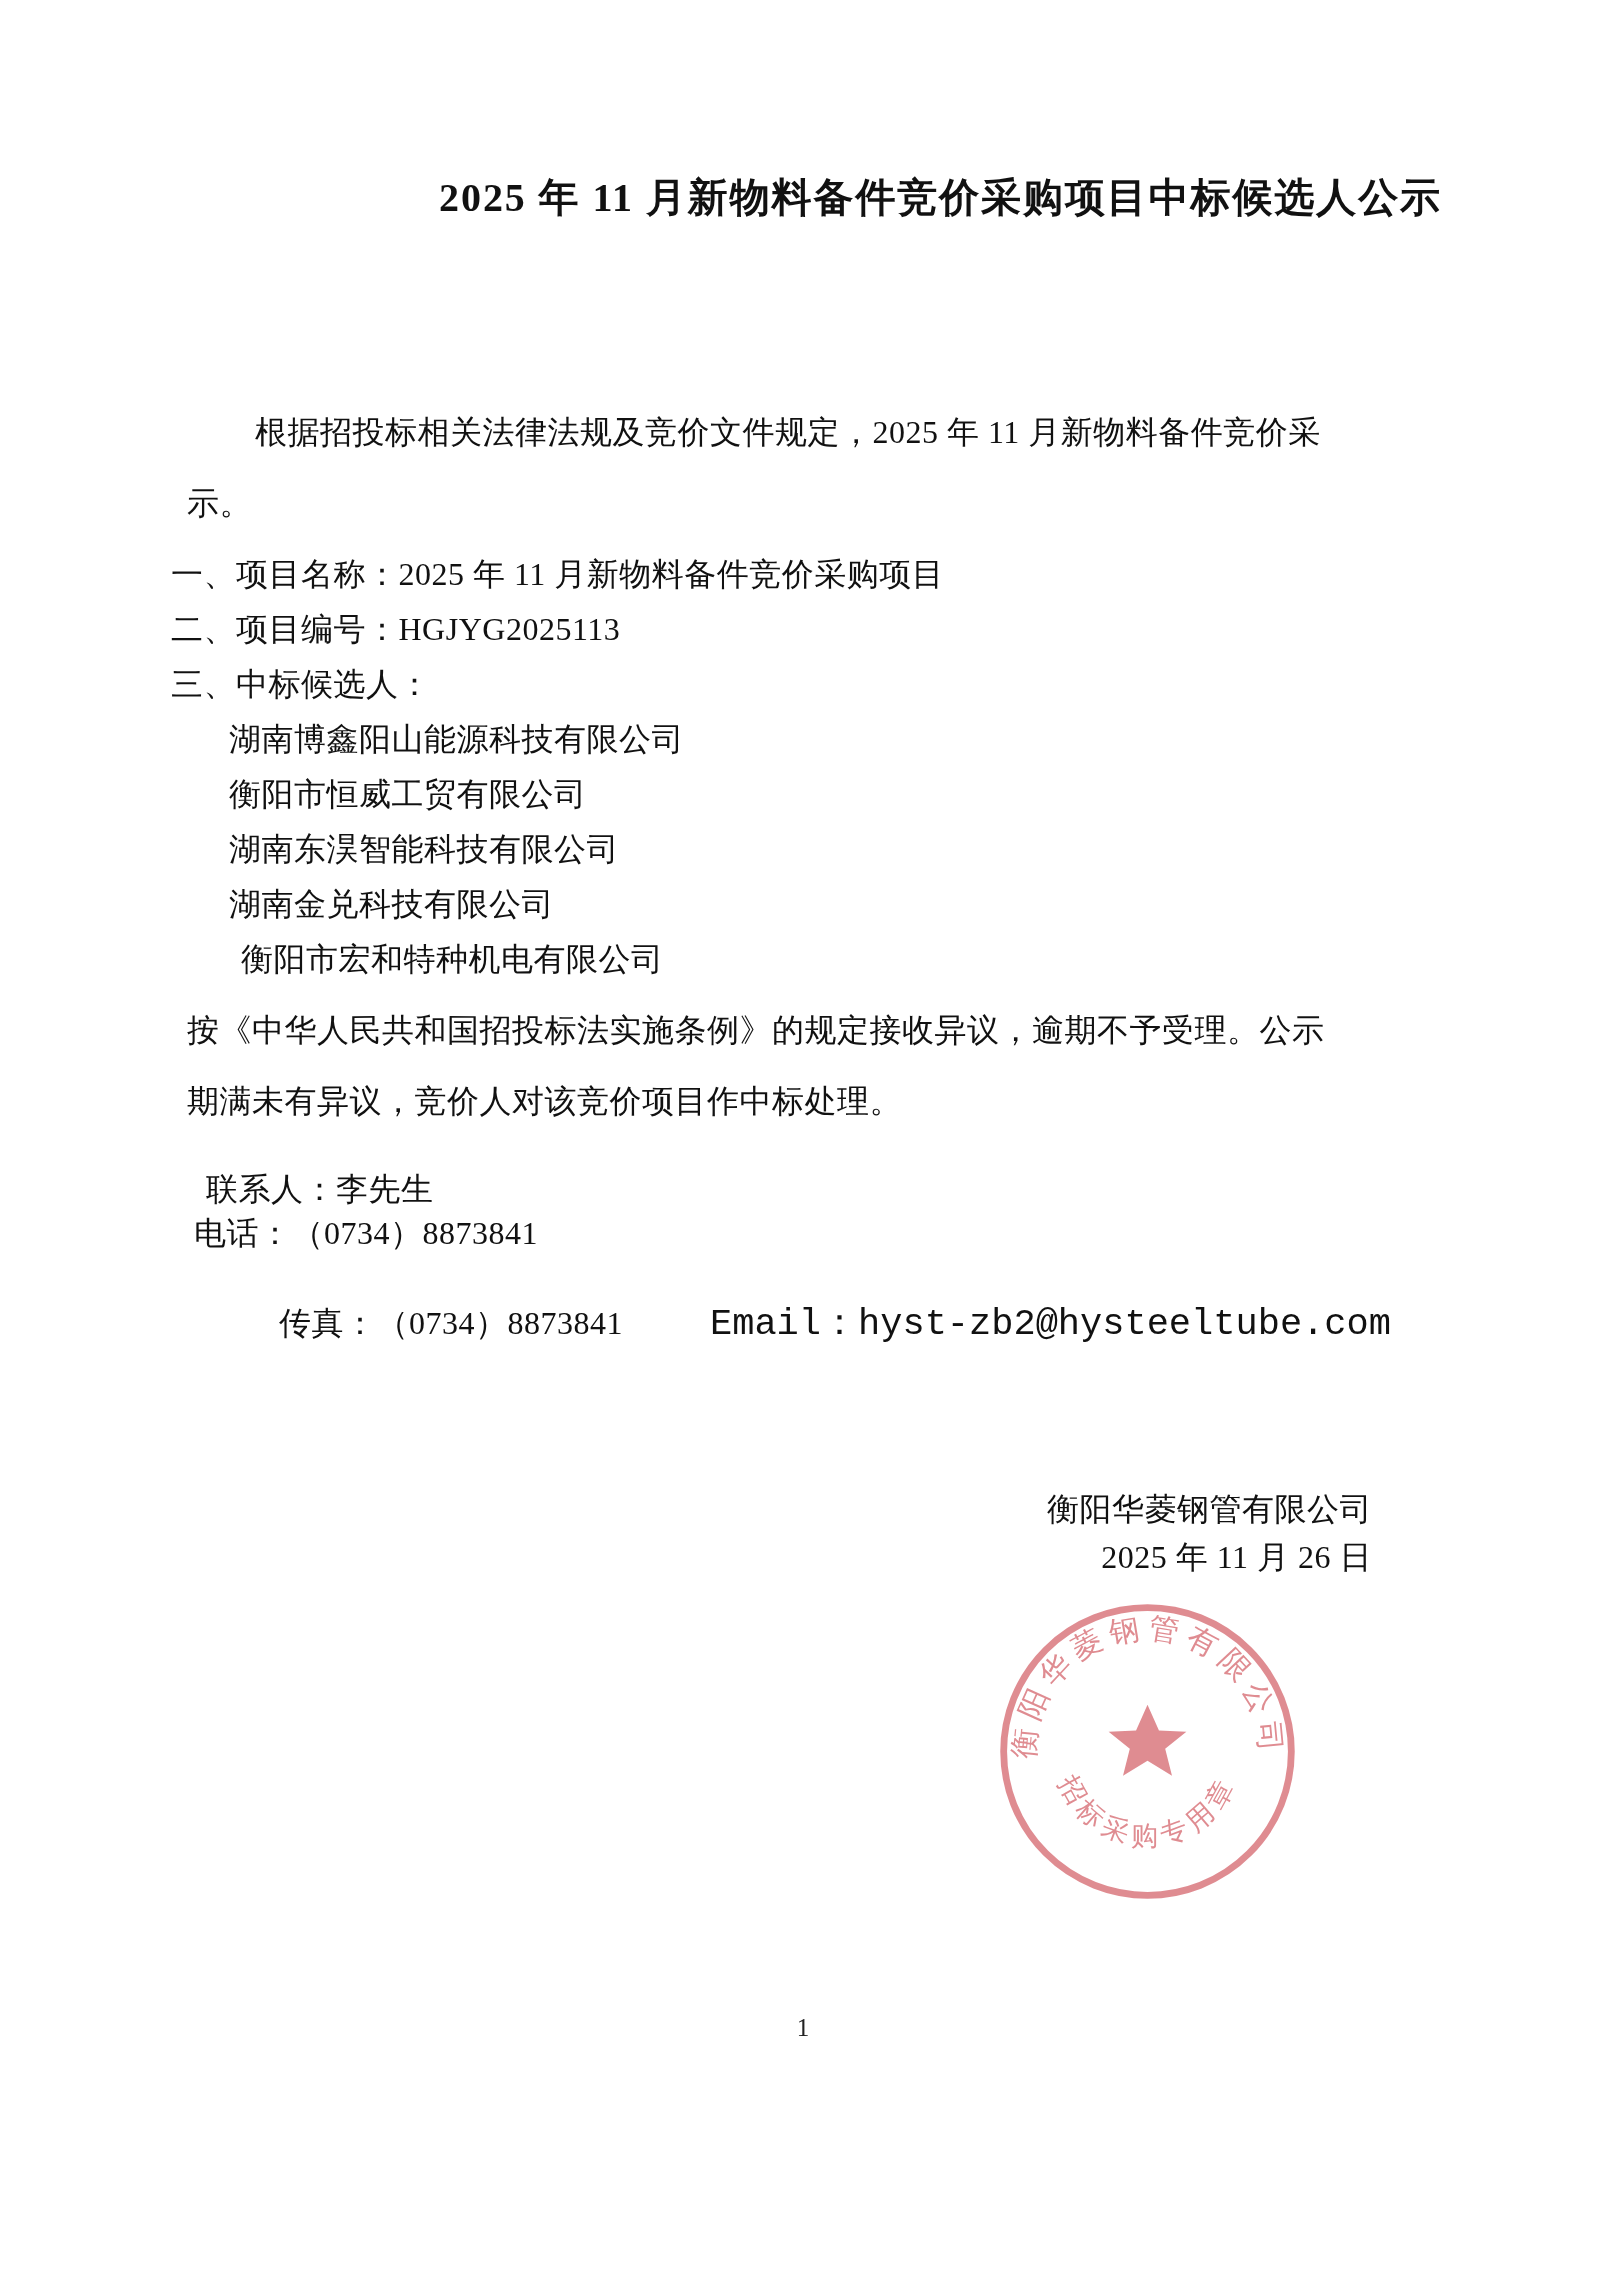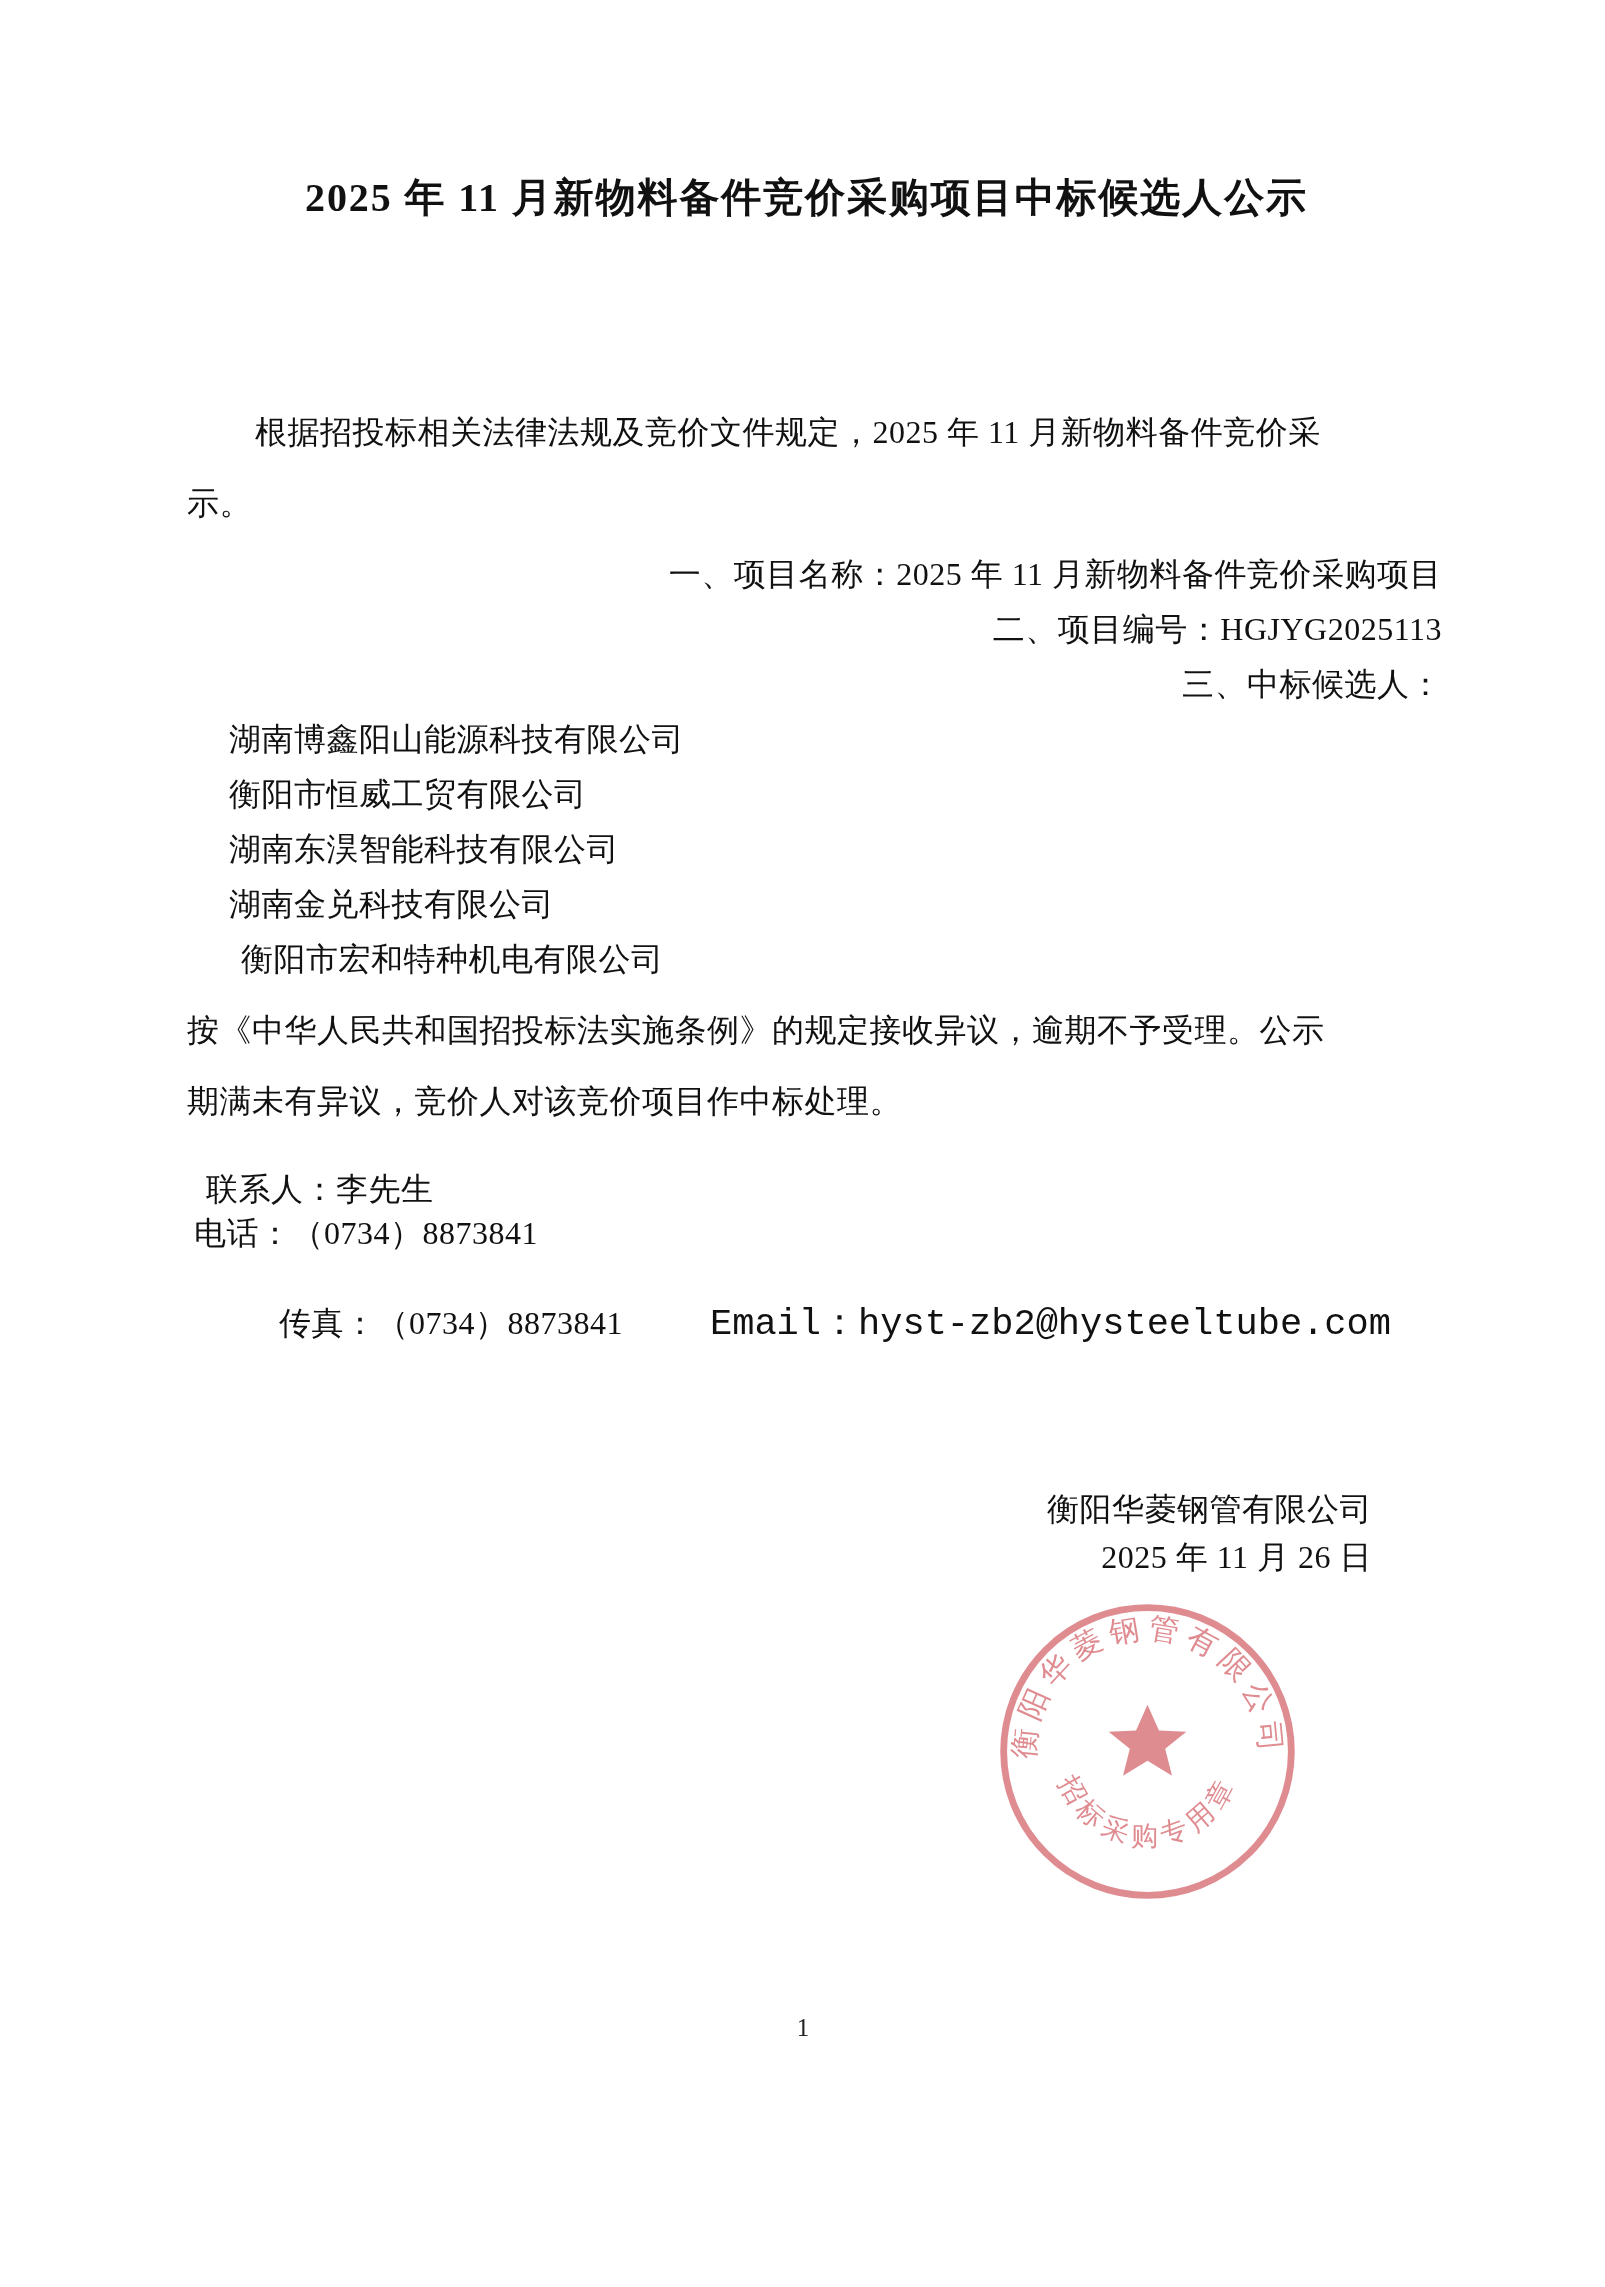--- a/index.html
+++ b/index.html
@@ -23,21 +23,21 @@
     background: #ffffff;
   }
   .content {
     position: absolute;
     left: 171px;
     top: 0;
     width: 1271px;
   }
   .doc-title {
     margin-top: 170px;
-    text-align: center;
+    text-align: right;
     font-size: 40px;
     font-weight: bold;
     letter-spacing: 1.9px;
     font-family: "Liberation Serif", serif;
   }
   .body-block {
     margin-top: 180px;
     font-size: 32px;
     line-height: 1.72;
     letter-spacing: 0.5px;
@@ -46,21 +46,20 @@
     text-align: justify;
     text-justify: inter-ideograph;
     margin: 16px;
   }
   .para.indent {
     text-indent: 68px;
   }
   .item-line {
     margin: 0;
     padding-left: 0;
-    text-align: right;
   }
   .candidate {
     margin: 0;
     padding-left: 58px;
     line-height: 1.72;
   }
   .candidate.extra-indent {
     padding-left: 70px;
   }
   .contact-block {

